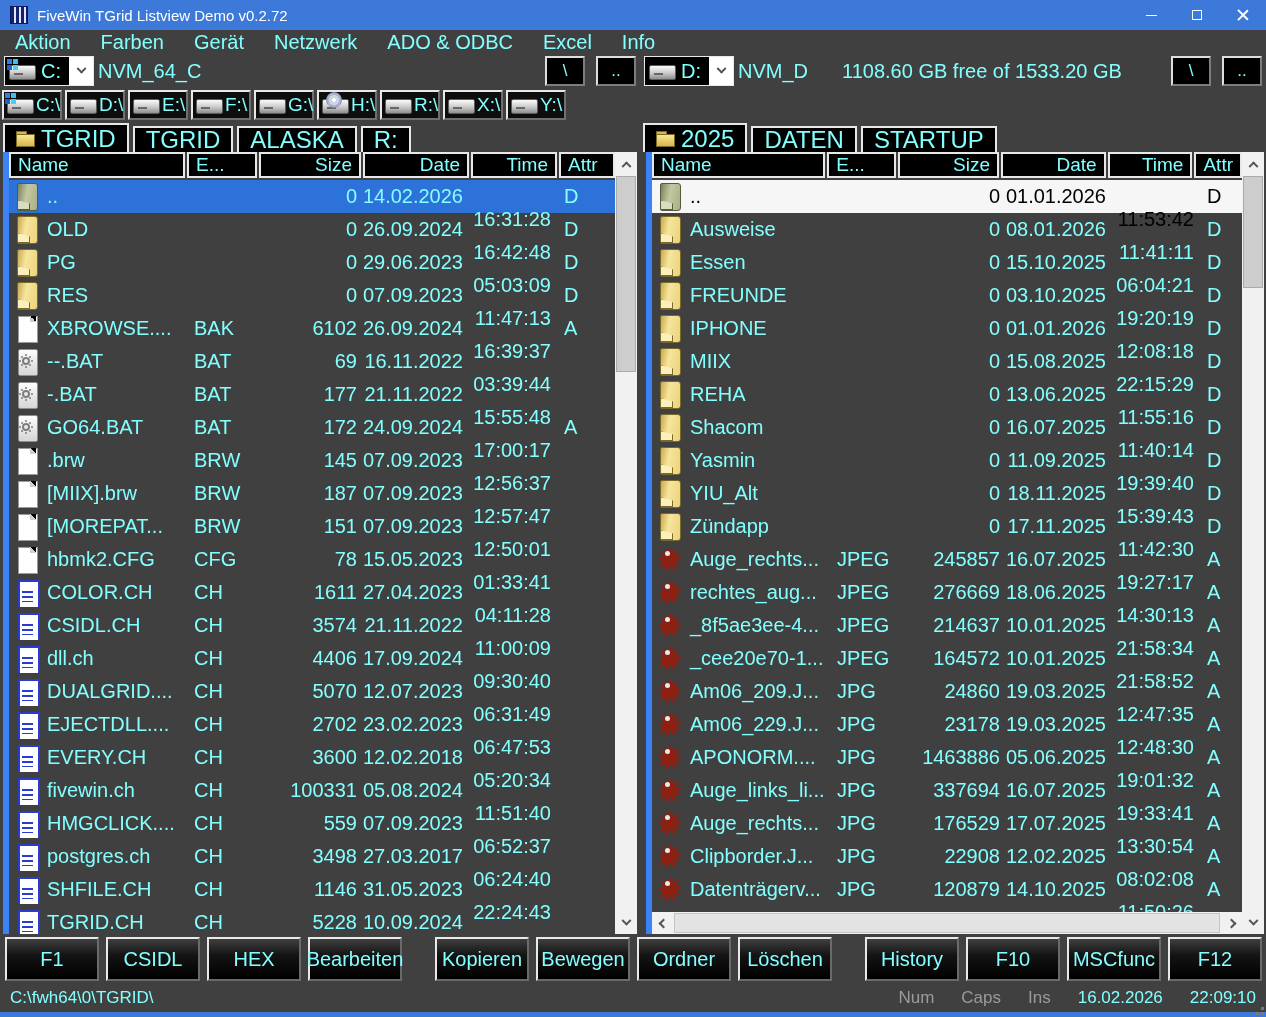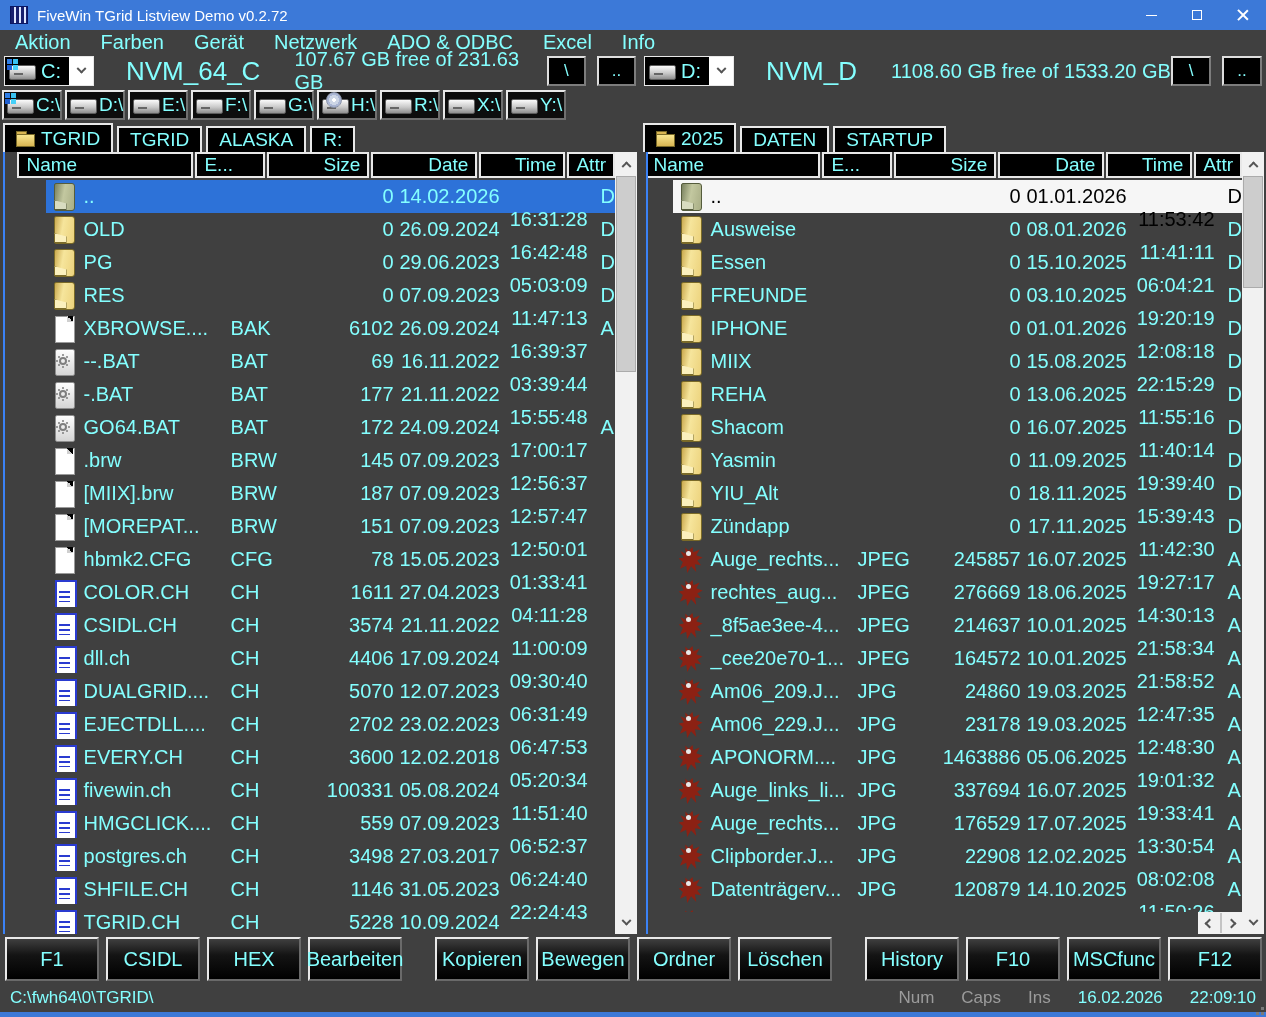--- a/index.html
+++ b/index.html
@@ -24,21 +24,21 @@
   .menu-item { padding:16px 15px; line-height:24px; }
 
   
   .drivebar { height:34px; display:flex; }
   .dhalf { display:flex; align-items:center; }
   .dhalf.left { width:640px; }
   .dhalf.right { flex:1; }
   .combo { display:flex; height:30px; margin-left:4px; border:1px solid #e8e8e8; }
   .combo-face { width:64px; background:#000; display:flex; align-items:center; gap:5px; padding:0 3px; font-size:20px; }
   .combo-btn { width:24px; background:#fff; display:flex; align-items:center; justify-content:center; }
-  .vol-label { margin-left:32px; font-size:26px; }
+  .vol-label { margin-left:4px; font-size:20px; }
   .free-label { margin-left:34px; font-size:20px; }
   .sq-btn { width:40px; height:30px; background:#000; border:2px solid; border-color:#dedede #7d7d7d #7d7d7d #dedede;
     color:#84ffff; font-size:17px; display:flex; align-items:center; justify-content:center; margin-left:7px; }
   .push { margin-left:auto; }
   .mr4 { margin-right:4px; }
 
   
   .drivebtns { height:34px; display:flex; align-items:center; gap:3px; padding-left:2px; }
   .drivebtn { width:60px; height:30px; background:#0d0d0d; border:2px solid; border-color:#e8e8e8 #6f6f6f #6f6f6f #e8e8e8;
     display:flex; align-items:center; gap:2px; color:#84ffff; font-size:19px; padding:0 2px; }
@@ -52,34 +52,34 @@
     box-shadow:6px 0 0 #39c2f0, 0 6px 0 #1f5fd0, 6px 6px 0 #45d0f8; }
   .disc { position:absolute; left:5px; top:-3px; width:16px; height:16px; border-radius:50%; z-index:2;
     background:radial-gradient(circle,#fff 0 2px,#cdd6e6 2px 5px,#aab6d4 5px 7px,#e2e8f4 7px 8px); border:1px solid #8a93a8; }
 
   
   .tabsrow { height:30px; display:flex; }
   .tabgroup { display:flex; align-items:flex-end; gap:4px; }
   .tabgroup.left { width:640px; padding-left:3px; }
   .tabgroup.right { flex:1; padding-left:3px; }
   .tab { background:#000; border:2px solid #e8e8e8; border-bottom:none; height:26px;
-    display:flex; align-items:center; padding:0 11px; font-size:19px; gap:7px; }
+    display:flex; align-items:center; padding:0 11px; font-size:24px; gap:7px; }
   .tab.active { height:29px; }
   .tab-folder { width:18px; height:15px; position:relative; flex:none; }
   .tab-folder::before { content:""; position:absolute; left:0; top:0; width:9px; height:5px;
     background:#d8b552; border:1px solid #7a6a28; border-bottom:none; }
   .tab-folder::after { content:""; position:absolute; left:0; top:3px; width:17px; height:11px;
     background:linear-gradient(#f8e690,#d8b552); border:1px solid #7a6a28; }
 
   
   .main { display:flex; height:782px; padding-left:3px; }
   .panel { display:flex; }
   .panel.left { width:634px; }
   .panel.right { width:618px; margin-left:9px; }
-  .panel-content { flex:1; display:flex; flex-direction:column; border-left:2px solid #3b82f6; overflow:hidden;align-items:flex-end; }
+  .panel-content { flex:1; display:flex; flex-direction:column; border-left:6px solid #3b82f6; overflow:hidden; }
   .headers { display:flex; height:26px; gap:2px; margin-bottom:2px; }
   .hcell { border:2px solid #e8e8e8; background:#000; font-size:19px; display:flex; align-items:center; padding:0 7px; }
   .hcell.num { justify-content:flex-end; }
   .rows { flex:1; overflow:hidden; }
   .row { display:flex; height:33px; align-items:center; font-size:20px; }
   .row.sel-active { background:#2d72d8; }
   .row.sel-inactive { background:#f6f6f6; color:#000; }
   .c-name  { width:176px; display:flex; align-items:center; gap:7px; padding-left:5px; overflow:hidden; white-space:nowrap; flex:none; }
   .c-ext   { width:70px;  padding-left:9px;  overflow:hidden; white-space:nowrap; flex:none; }
   .c-size  { width:102px; text-align:right; flex:none; }
@@ -185,21 +185,20 @@
           <span class="d-ico">
               <i class="winlogo"></i>
             </span>
           <span>C:</span>
         </span>
         <span class="combo-btn">
             <span class="chev down"></span>
           </span>
       </div>
       <span class="vol-label">NVM_64_C</span>
-      <span class="free-label">107.67 GB free of 231.63 GB</span>
       <span class="sq-btn push mr4">\</span>
       <span class="sq-btn mr4">..</span>
     </div>
     <div class="dhalf right">
       <div class="combo">
         <span class="combo-face">
           <span class="d-ico"></span>
           <span>D:</span>
         </span>
         <span class="combo-btn">

